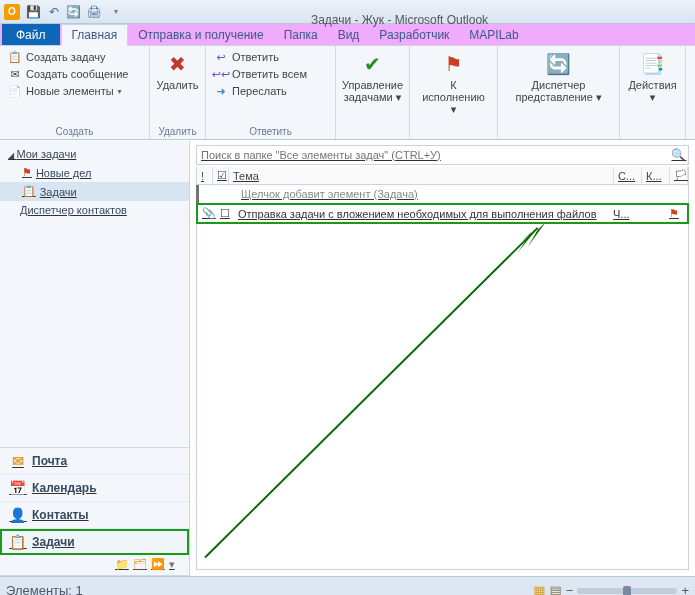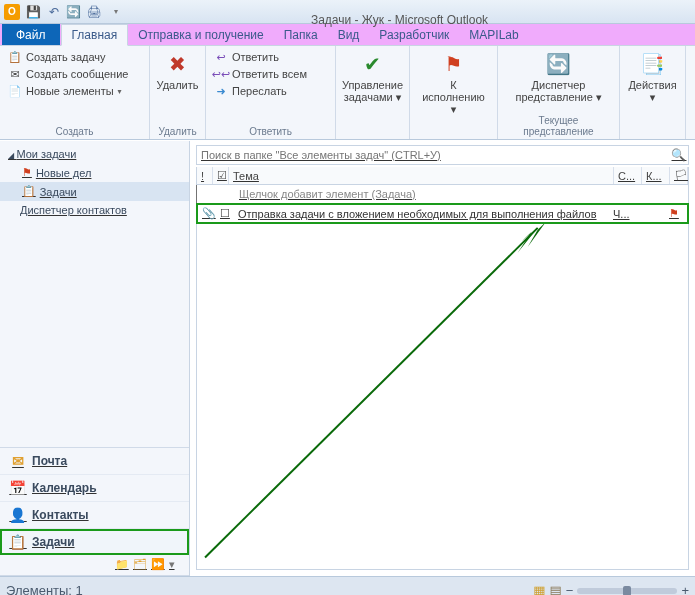--- a/index.html
+++ b/index.html
@@ -48,21 +48,21 @@
   .small-caret { font-size:8px; color:#777; margin-left:2px;}
 
   
   .contentpane { flex:1; display:flex; flex-direction:column; background:#fff;}
   .searchrow { display:flex; align-items:center; border:1px solid #c8d4e3; margin:4px 6px 2px 6px; height:20px;}
   .searchrow input { flex:1; border:none; outline:none; font-size:11px; padding:0 4px; color:#888;}
   .searchrow .sic { width:18px; text-align:center; color:#6a7a8e; font-size:12px;}
   .col-header { display:flex; border:1px solid #c8d4e3; border-top:none; margin:0 6px; height:18px; background:#f8fafc; font-size:11px; color:#444;}
   .col-header .hcell { border-right:1px solid #d8e0ec; padding:2px 4px; display:flex; align-items:center;}
   .flex1{flex:1;}
-  .prompt-row { margin:0 6px; font-size:11px; color:#888; padding:3px 4px 3px 42px; border-left:1px solid #737373; border-right:1px solid #c8d4e3;}
+  .prompt-row { margin:0 6px; font-size:11px; color:#888; padding:3px 4px 3px 42px; border-left:3px solid #737373; border-right:1px solid #c8d4e3;}
   .task-row { margin:0 6px; border:2px solid #1a9a1a; display:flex; align-items:center; padding:2px 4px; font-size:11px; color:#333; gap:4px;}
   .task-row .tcell { white-space:nowrap;}
   .whitespace-area { flex:1; margin:0 6px 6px 6px; border:1px solid #c8d4e3; border-top:none; position:relative; background:#fff;}
 
   
   .arrow-svg { position:absolute; top:0; left:0; width:100%; height:100%; pointer-events:none;}
 
   
   .statusbar { height:28px; background:#dde6f1; border-top:1px solid #b8c9dc; display:flex; align-items:center; padding:0 6px; font-size:13px; color:#4a5a6e; justify-content:space-between;}
   .statusbar .sb-right { display:flex; gap:4px; align-items:center;}
@@ -172,21 +172,20 @@
   </div>
 
   <div class="group" style="width:122px;">
     <div class="group-body" style="justify-content:center;">
       <div class="rbtn-big" style="width:90px;">
         <div class="bigic" style="color:#3a8ad0;">🔄</div>
         <span>Диспетчер</span>
         <span>представление ▾</span>
       </div>
     </div>
-    <div class="group-label">Текущее представление</div>
   </div>
 
   <div class="group" style="width:66px;">
     <div class="group-body" style="justify-content:center;">
       <div class="rbtn-big">
         <div class="bigic" style="color:#6a7a8e;">📑</div>
         <span>Действия</span>
         <span>▾</span>
       </div>
     </div>

